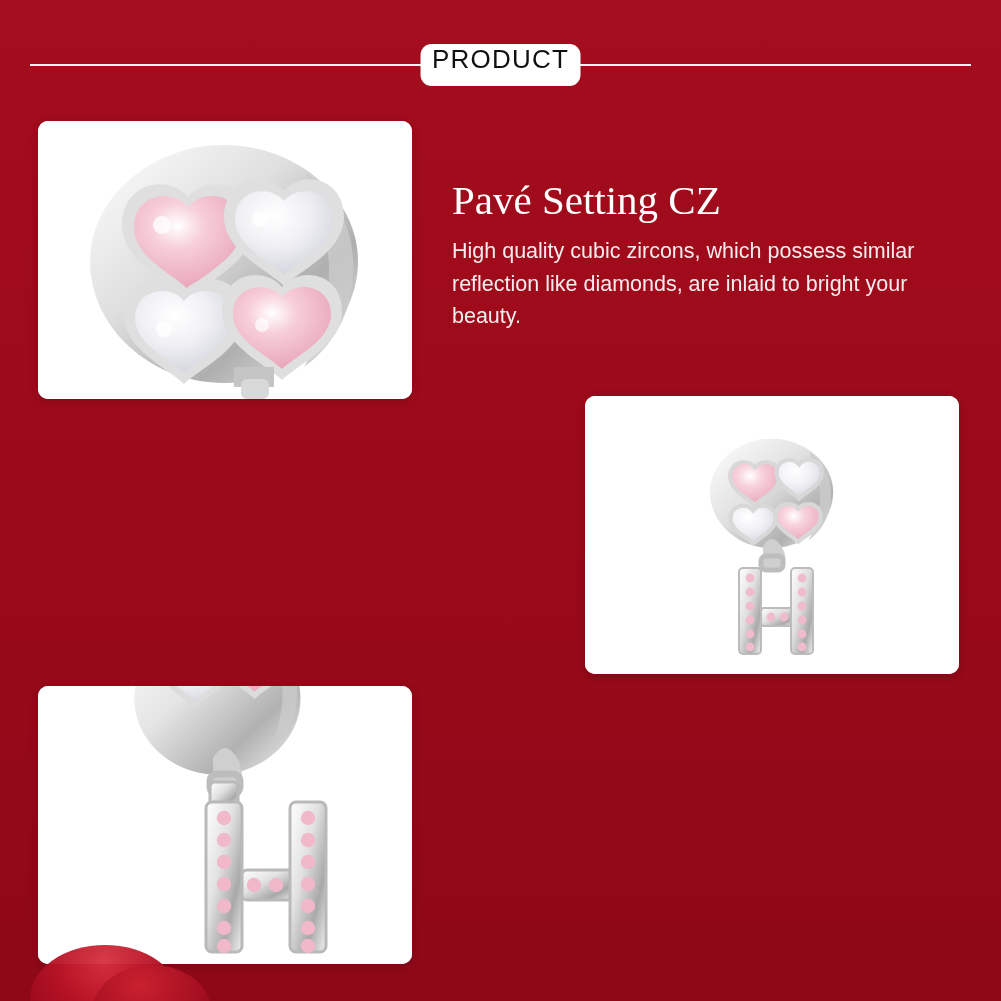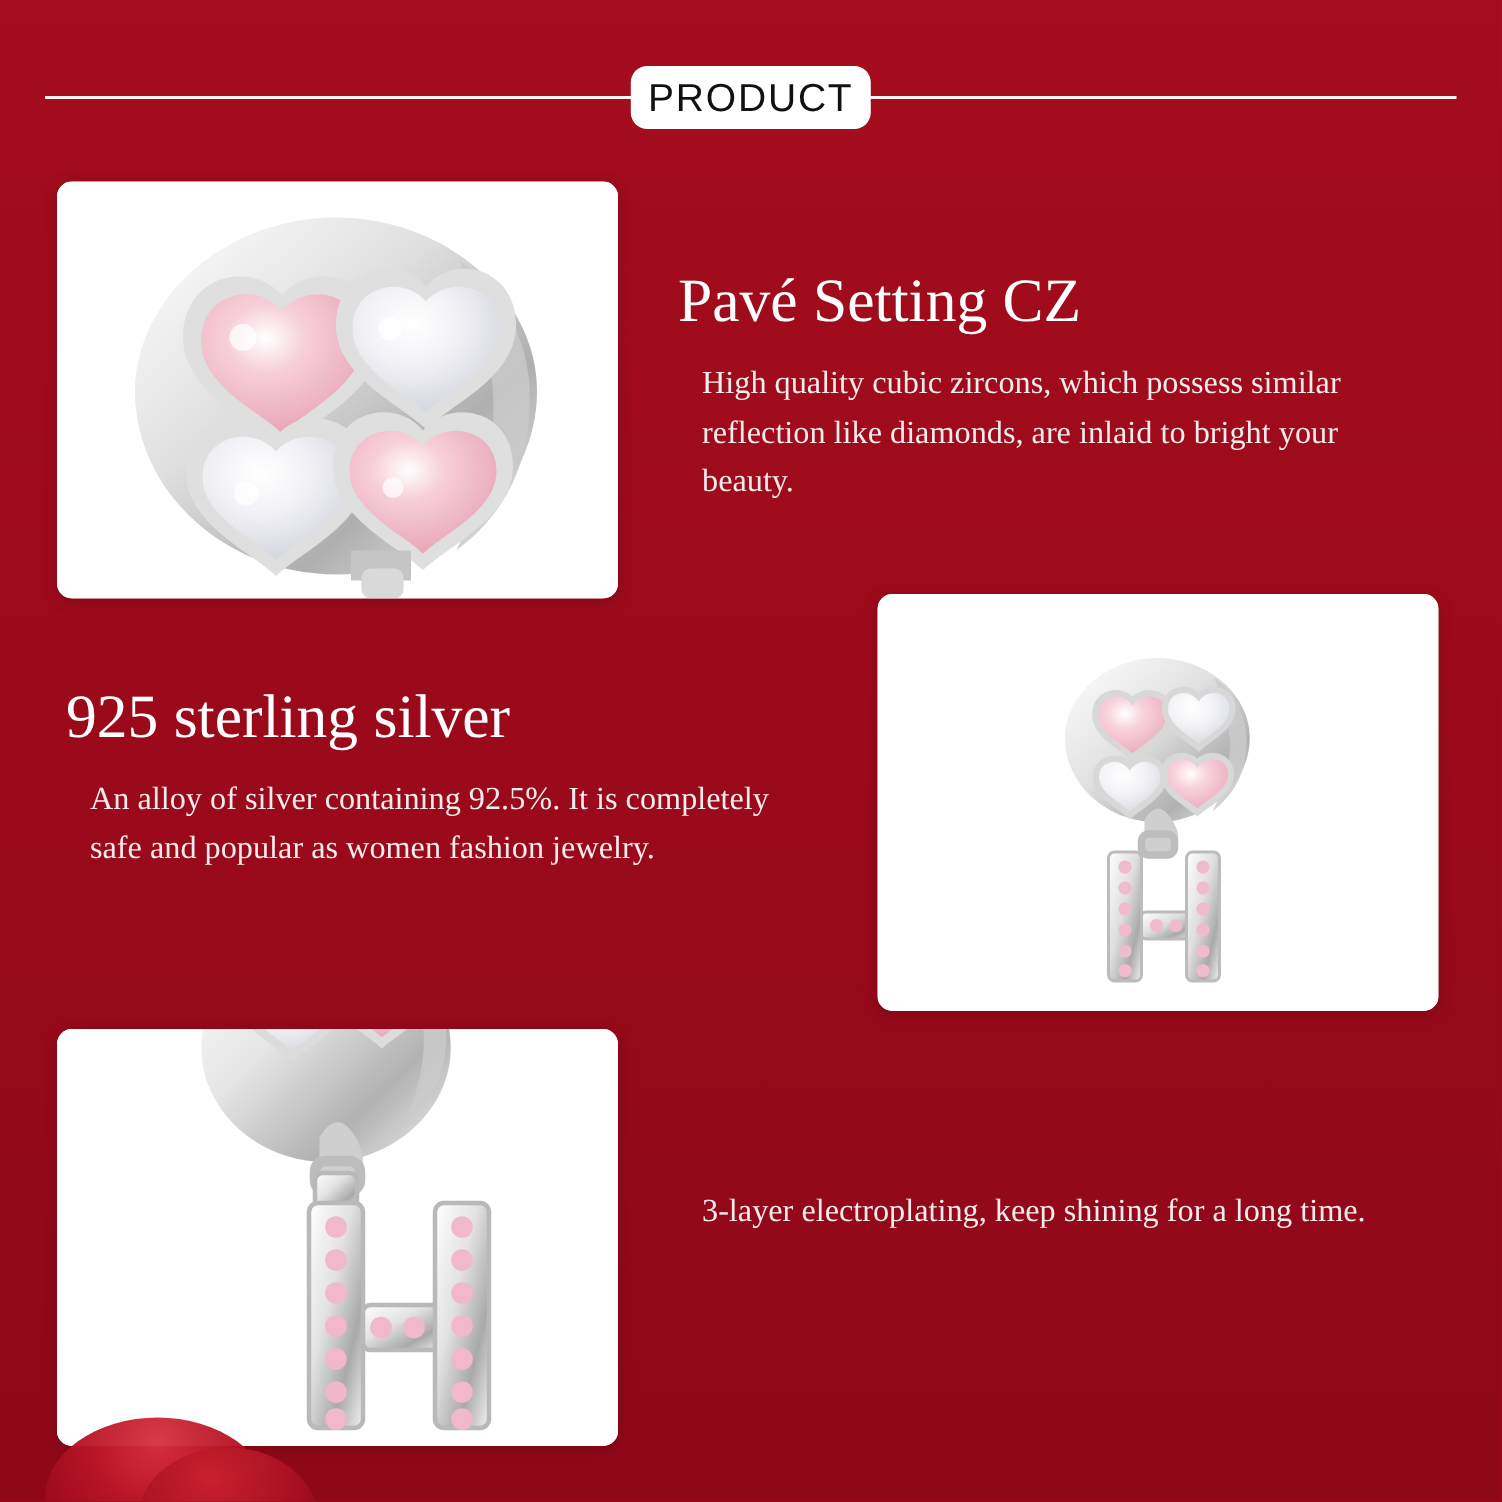--- a/index.html
+++ b/index.html
@@ -38,21 +38,20 @@
     opacity: .95;
   }
   .header-badge {
     position: absolute;
     top: 0;
     left: 50%;
     transform: translateX(-50%);
     background: #ffffff;
     height: 42px;
     display: flex;
-    align-items: center;
     justify-content: center;
     padding: 0 12px;
     box-sizing: border-box;
     white-space: nowrap;
     border-radius: 11px;
   }
   .header-badge span {
     font-size: 26px;
     letter-spacing: 1.2px;
     color: #111111;
@@ -90,25 +89,25 @@
   }
   .block h2 {
     margin: 0 0 12px 0;
     font-weight: 400;
     font-size: 41px;
     line-height: 1.1;
     color: #ffffff;
     font-family: "Liberation Serif", serif;
   }
   .block p {
-    margin: 16px;
+    margin: 0;
     font-size: 21.5px;
     line-height: 1.52;
     color: #f6eced;
-    font-family: Liberation Serif, serif;
+    font-family: Liberation Sans, sans-serif;
   }
   .block-1 { left: 452px; top: 178px; width: 520px; }
   .block-2 { left: 44px;  top: 455px; width: 500px; }
   .block-3 { left: 452px; top: 775px; width: 500px; }
 
   
   .bottom-petal {
     position: absolute;
     left: 30px;
     bottom: -34px;
@@ -191,24 +190,20 @@
       <path d="M196 246 L236 246 L236 266 L196 266 Z" fill="#c5c5c5"></path>
       <rect x="203" y="258" width="28" height="20" rx="6" fill="#d9d9d9"></rect>
     </svg>
   </div>
 
   <div class="block block-1">
     <h2>Pavé Setting CZ</h2>
     <p>High quality cubic zircons, which possess similar reflection like diamonds, are inlaid to bright your beauty.</p>
   </div>
 
-  <div class="block block-2">
-    <h2>925 sterling silver</h2>
-    <p>An alloy of silver containing 92.5%. It is completely safe and popular as women fashion jewelry.</p>
-  </div>
 
   <div class="card card-2">
     <svg class="shot" viewBox="0 0 374 278" preserveAspectRatio="xMidYMid meet">
       <defs>
         <linearGradient id="sil2" x1="0" y1="0" x2="1" y2="1">
           <stop offset="0%" stop-color="#ffffff"></stop>
           <stop offset="45%" stop-color="#dedede"></stop>
           <stop offset="75%" stop-color="#aaaaaa"></stop>
           <stop offset="100%" stop-color="#f1f1f1"></stop>
         </linearGradient>
@@ -313,18 +308,17 @@
           <circle cx="150" cy="90" r="7.2"></circle>
             <circle cx="150" cy="112" r="7.2"></circle>
             <circle cx="150" cy="134" r="7.2"></circle>
           <circle cx="150" cy="152" r="7.2"></circle>
         </g>
       </g>
     </svg>
   </div>
 
   <div class="block block-3">
-    <p>3-layer electroplating, keep shining for a long time.</p>
   </div>
 
   <div class="bottom-petal"></div>
   <div class="bottom-petal2"></div>
 </div>
 
 </body></html>

